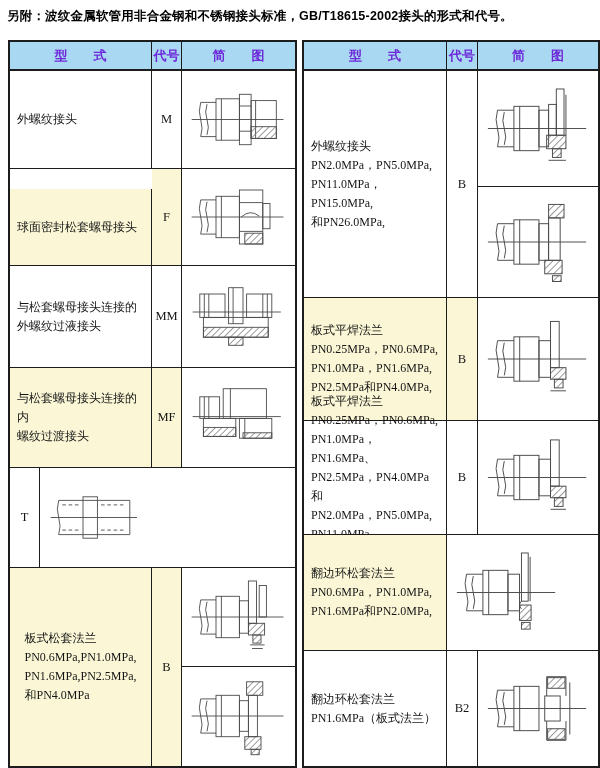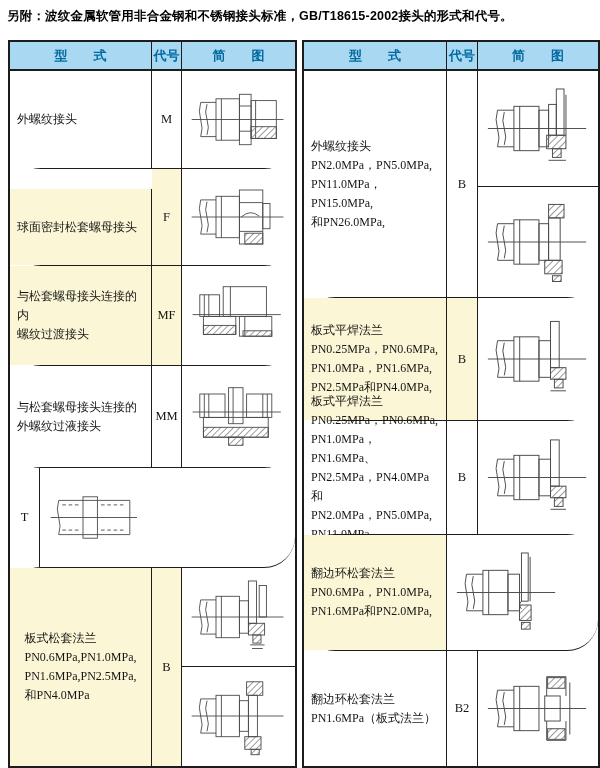--- a/index.html
+++ b/index.html
@@ -11,24 +11,24 @@
   .title{
     position:absolute;left:7px;top:8px;width:586px;
     font-size:12.5px;font-weight:bold;letter-spacing:.2px;color:#000;
   }
   .tables{position:absolute;left:8px;top:40px;display:flex;gap:5px;}
   .tbl{border:2px solid #1c1c1c;background:#fff;box-sizing:content-box;}
   .hdr{display:flex;background:#a9d9f2;border-bottom:2px solid #1c1c1c;}
   .hcell{
     display:flex;align-items:center;justify-content:center;height:27px;
     font-weight:bold;font-size:13px;white-space:pre;box-sizing:border-box;
-    border-right:1px solid #1c1c1c;color:#0369a1;
+    border-right:1px solid #1c1c1c;color:#6d28d9;
   }
   .hcell:last-child{border-right:none;}
-  .row{display:flex;border-bottom:1px solid #1c1c1c;box-sizing:border-box;border-radius:31px;}
+  .row{display:flex;border-bottom:1px solid #1c1c1c;box-sizing:border-box;}
   .row:last-child{border-bottom:none;}
   .cell{box-sizing:border-box;border-right:1px solid #1c1c1c;display:flex;align-items:center;background:#fff;}
   .cell:last-child{border-right:none;}
   .cell.hl{background:#fbf7d6;}
   .type{padding:2px 7px;}
   .type span{
     font-family:"Liberation Serif","DejaVu Serif",serif;font-size:12px;
     line-height:19px;white-space:pre-line;color:#151515;
   }
   .code{justify-content:center;}
@@ -109,46 +109,20 @@
                 <rect x="56" y="15" width="26" height="60" fill="none" stroke="#4a4a4a" stroke-width="1"></rect>
                 <line x1="56" y1="29" x2="82" y2="29" stroke="#4a4a4a" stroke-width="1"></line>
                 <line x1="56" y1="61" x2="82" y2="61" stroke="#4a4a4a" stroke-width="1"></line>
                 <path d="M58 45 Q68 36 78 44" fill="none" stroke="#4a4a4a" stroke-width="1"></path>
                 <rect x="62" y="63" width="20" height="12" fill="url(#hpat)" stroke="#4a4a4a" stroke-width="1"></rect>
                 <rect x="82" y="30" width="8" height="28" fill="none" stroke="#4a4a4a" stroke-width="1"></rect>
               </svg>
             </div>
           </div>
         </div>
-        <div class="row" style="height: 100px;">
-          <div class="cell type hl" style="width: 142px;">
-            <span>与松套螺母接头连接的内
-螺纹过渡接头</span>
-          </div>
-          <div class="cell code hl" style="width: 30px;">
-            <span>MF</span>
-          </div>
-          <div class="cell diagram" style="width: 113px;">
-            <div class="dslot" style="flex: 1 1 0%;">
-              <svg viewBox="0 0 110 90" preserveAspectRatio="xMidYMid meet">
-                <rect x="12" y="22" width="22" height="24" fill="none" stroke="#4a4a4a" stroke-width="1"></rect>
-                <line x1="17" y1="22" x2="17" y2="46" stroke="#4a4a4a" stroke-width="1"></line>
-                <line x1="22" y1="22" x2="22" y2="46" stroke="#4a4a4a" stroke-width="1"></line>
-                <rect x="38" y="13" width="48" height="33" fill="none" stroke="#4a4a4a" stroke-width="1"></rect>
-                <line x1="46" y1="13" x2="46" y2="46" stroke="#4a4a4a" stroke-width="1"></line>
-                <rect x="16" y="46" width="36" height="20" fill="none" stroke="#4a4a4a" stroke-width="1"></rect>
-                <rect x="16" y="56" width="36" height="10" fill="url(#hpat)" stroke="#4a4a4a" stroke-width="1"></rect>
-                <rect x="56" y="46" width="36" height="22" fill="none" stroke="#4a4a4a" stroke-width="1"></rect>
-                <line x1="62" y1="46" x2="62" y2="68" stroke="#4a4a4a" stroke-width="1"></line>
-                <rect x="60" y="62" width="32" height="6" fill="url(#hpat)" stroke="#4a4a4a" stroke-width="1"></rect>
-                <line x1="4" y1="44" x2="102" y2="44" stroke="#4a4a4a" stroke-width="1"></line>
-              </svg>
-            </div>
-          </div>
-        </div>
         <div class="row" style="height: 102px;">
           <div class="cell type" style="width: 142px;">
             <span>与松套螺母接头连接的
 外螺纹过液接头</span>
           </div>
           <div class="cell code" style="width: 30px;">
             <span>MM</span>
           </div>
           <div class="cell diagram" style="width: 113px;">
             <div class="dslot" style="flex: 1 1 0%;">
@@ -158,20 +132,46 @@
                 <line x1="22" y1="20" x2="22" y2="46" stroke="#4a4a4a" stroke-width="1"></line>
                 <rect x="64" y="20" width="28" height="26" fill="none" stroke="#4a4a4a" stroke-width="1"></rect>
                 <line x1="82" y1="20" x2="82" y2="46" stroke="#4a4a4a" stroke-width="1"></line>
                 <line x1="87" y1="20" x2="87" y2="46" stroke="#4a4a4a" stroke-width="1"></line>
                 <rect x="44" y="13" width="16" height="40" fill="none" stroke="#4a4a4a" stroke-width="1"></rect>
                 <line x1="49" y1="13" x2="49" y2="53" stroke="#4a4a4a" stroke-width="1"></line>
                 <rect x="16" y="46" width="72" height="22" fill="none" stroke="#4a4a4a" stroke-width="1"></rect>
                 <rect x="16" y="57" width="72" height="11" fill="url(#hpat)" stroke="#4a4a4a" stroke-width="1"></rect>
                 <rect x="44" y="68" width="16" height="9" fill="url(#hpat)" stroke="#4a4a4a" stroke-width="1"></rect>
                 <line x1="4" y1="40" x2="102" y2="40" stroke="#4a4a4a" stroke-width="1"></line>
+              </svg>
+            </div>
+          </div>
+        </div>
+        <div class="row" style="height: 100px;">
+          <div class="cell type hl" style="width: 142px;">
+            <span>与松套螺母接头连接的内
+螺纹过渡接头</span>
+          </div>
+          <div class="cell code hl" style="width: 30px;">
+            <span>MF</span>
+          </div>
+          <div class="cell diagram" style="width: 113px;">
+            <div class="dslot" style="flex: 1 1 0%;">
+              <svg viewBox="0 0 110 90" preserveAspectRatio="xMidYMid meet">
+                <rect x="12" y="22" width="22" height="24" fill="none" stroke="#4a4a4a" stroke-width="1"></rect>
+                <line x1="17" y1="22" x2="17" y2="46" stroke="#4a4a4a" stroke-width="1"></line>
+                <line x1="22" y1="22" x2="22" y2="46" stroke="#4a4a4a" stroke-width="1"></line>
+                <rect x="38" y="13" width="48" height="33" fill="none" stroke="#4a4a4a" stroke-width="1"></rect>
+                <line x1="46" y1="13" x2="46" y2="46" stroke="#4a4a4a" stroke-width="1"></line>
+                <rect x="16" y="46" width="36" height="20" fill="none" stroke="#4a4a4a" stroke-width="1"></rect>
+                <rect x="16" y="56" width="36" height="10" fill="url(#hpat)" stroke="#4a4a4a" stroke-width="1"></rect>
+                <rect x="56" y="46" width="36" height="22" fill="none" stroke="#4a4a4a" stroke-width="1"></rect>
+                <line x1="62" y1="46" x2="62" y2="68" stroke="#4a4a4a" stroke-width="1"></line>
+                <rect x="60" y="62" width="32" height="6" fill="url(#hpat)" stroke="#4a4a4a" stroke-width="1"></rect>
+                <line x1="4" y1="44" x2="102" y2="44" stroke="#4a4a4a" stroke-width="1"></line>
               </svg>
             </div>
           </div>
         </div>
         <div class="row" style="height: 100px;">
           <div class="cell code" style="width: 30px;">
             <span>T</span>
           </div>
           <div class="cell diagram" style="width: 113px;">
             <div class="dslot" style="flex: 1 1 0%;">

